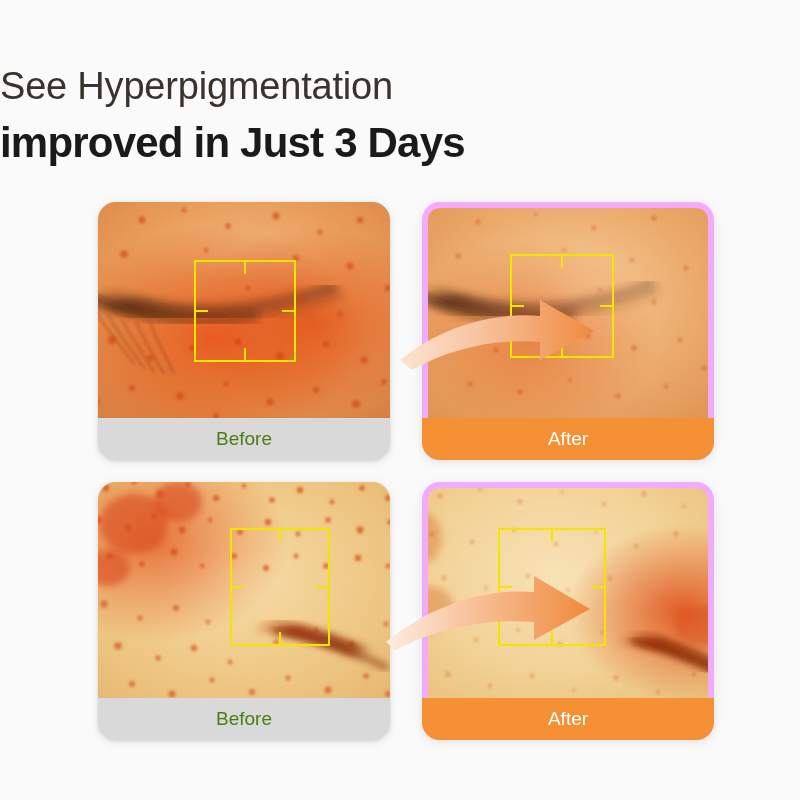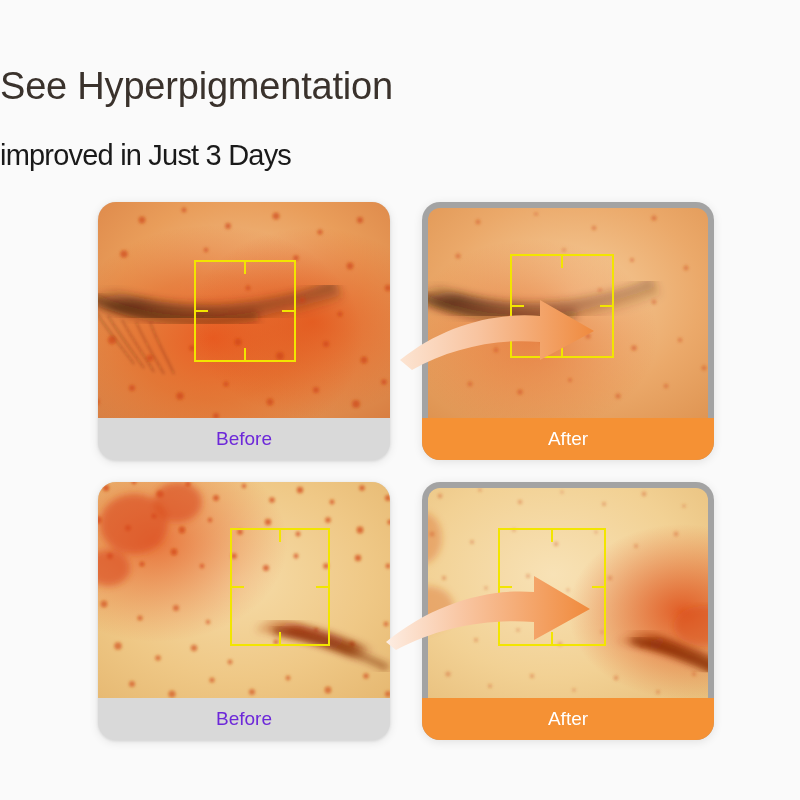--- a/index.html
+++ b/index.html
@@ -32,27 +32,27 @@
   }
   .heading-line1 {
     font-size: 38px;
     line-height: 48px;
     font-weight: 400;
     color: #3A322C;
     letter-spacing: -0.2px;
     white-space: nowrap;
   }
   .heading-line2 {
-    font-size: 29px;
+    font-size: 42px;
     line-height: 54px;
-    font-weight: 400;
+    font-weight: 700;
     color: #1A1A1A;
     letter-spacing: -0.8px;
     white-space: nowrap;
-    margin-top: 18px;
+    margin-top: 6px;
   }
 
   
   .grid {
     position: absolute;
     top: 202px;
     left: 98px;
     width: 604px;
     height: 538px;
   }
@@ -64,21 +64,21 @@
     border-radius: 18px;
     overflow: hidden;
     background: #D9D9D9;
   }
   .card.r1 { top: 0; }
   .card.r2 { top: 280px; }
   .card.c1 { left: 0; }
   .card.c2 { left: 324px; }
 
   .card.after {
-    background: #a3a3a3;
+    background: #f0abfc;
     box-shadow: 0 0 0 0 transparent;
   }
   .card.before {
     box-shadow: 0 1px 3px rgba(0,0,0,0.10);
   }
 
   
   .photo {
     position: absolute;
     left: 0;
@@ -108,21 +108,21 @@
     width: 292px;
     height: 42px;
     display: flex;
     align-items: center;
     justify-content: center;
     font-size: 19px;
     font-weight: 400;
   }
   .card.before .label-band {
     background: #D9D9D9;
-    color: #6d28d9;
+    color: #4d7c0f;
   }
   .card.after .label-band {
     background: #F59134;
     color: #FFFFFF;
   }
 
   
   .bracket {
     position: absolute;
     border: 2px solid #F2E500;

